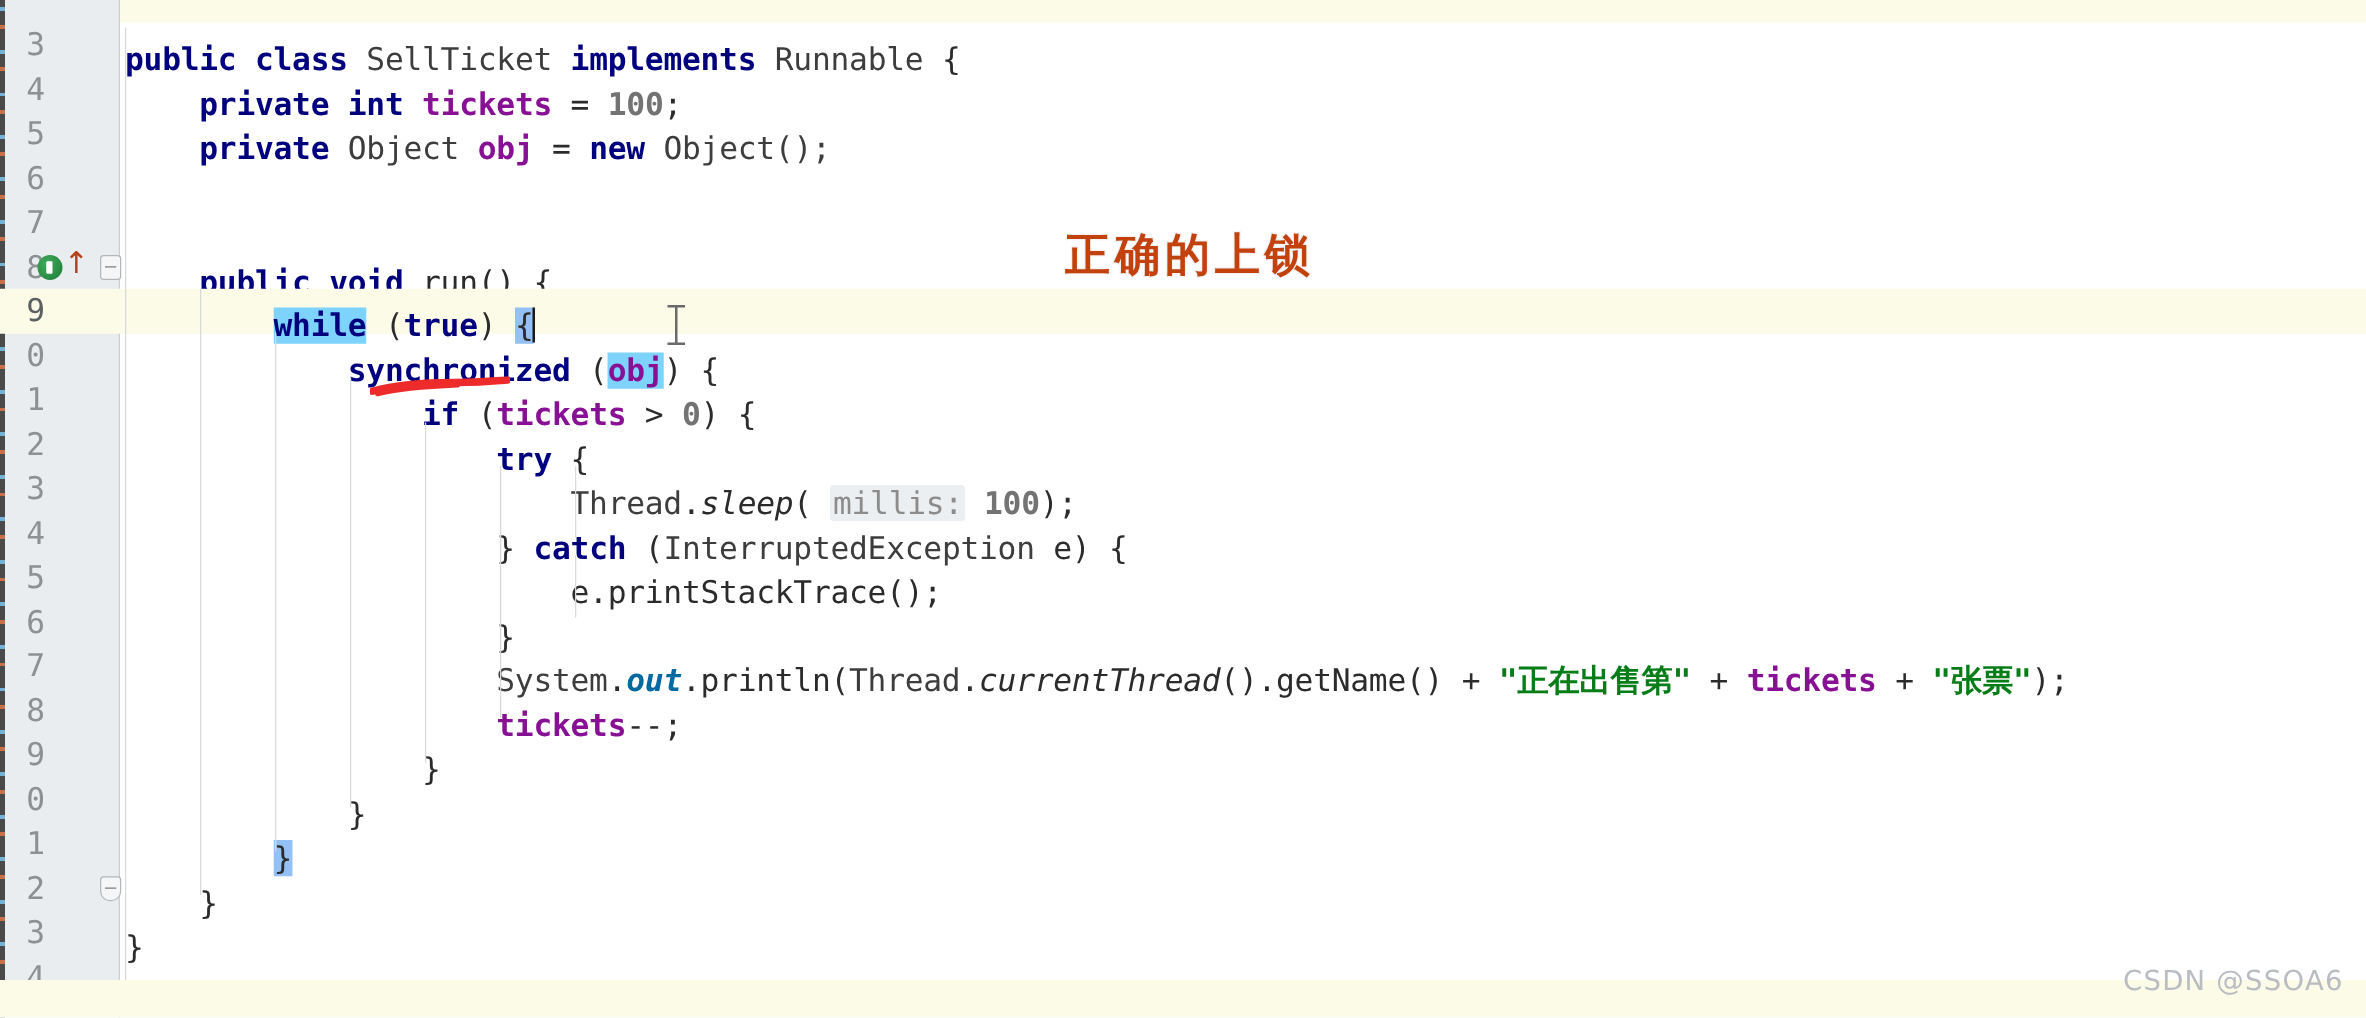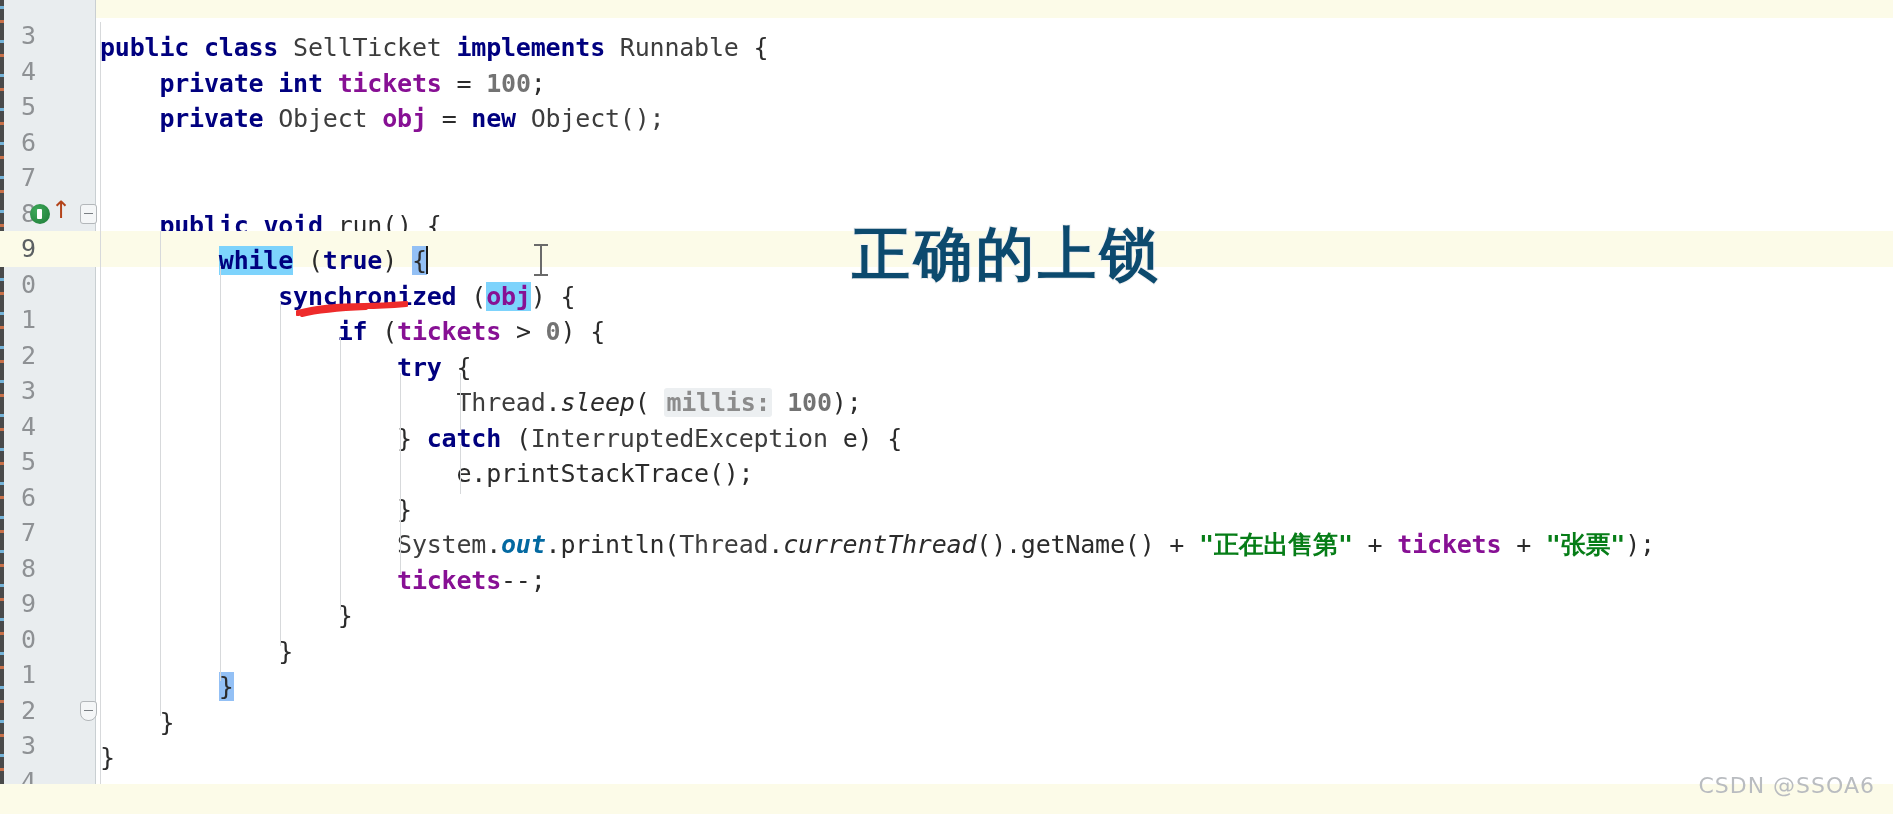--- a/index.html
+++ b/index.html
@@ -115,21 +115,21 @@
   .stat  { color: #0369a1; font-weight: bold; font-style: italic; }
   .ital  { font-style: italic; }
   .plain { color: #2b2b2b; }
 
   .hl-ident { background: #7dd3fc; }
   .hl-brace { background: #93c0f5; }
 
   .inlay {
     background: #eceff1;
     color: #8c8c8c;
-    font-weight: bold;
+    font-weight: normal;
     border-radius: 3px;
     padding: 0 2px;
     text-align: right;
   }
 
   
   .caret {
     display: inline-block;
     width: 2px;
     height: 28px;
@@ -192,28 +192,27 @@
     border-bottom-left-radius: 8px;
     border-bottom-right-radius: 8px;
   }
 
   
   .red-note {
     position: absolute;
     left: 852px;
     top: 180px;
     font-family: "DejaVu Sans", "Liberation Sans", sans-serif;
-    font-size: 58px;
+    font-size: 36px;
     font-weight: bold;
-    color: #0c4a6e;
+    color: #c2410c;
     letter-spacing: 4px;
     -webkit-text-stroke: 2px #f2f2f2;
     paint-order: stroke fill;
     white-space: nowrap;
-    margin-top: 36px;
   }
 
   
   .red-scribble {
     position: absolute;
     left: 296px;
     top: 301px;
     width: 112px;
     height: 18px;
   }

